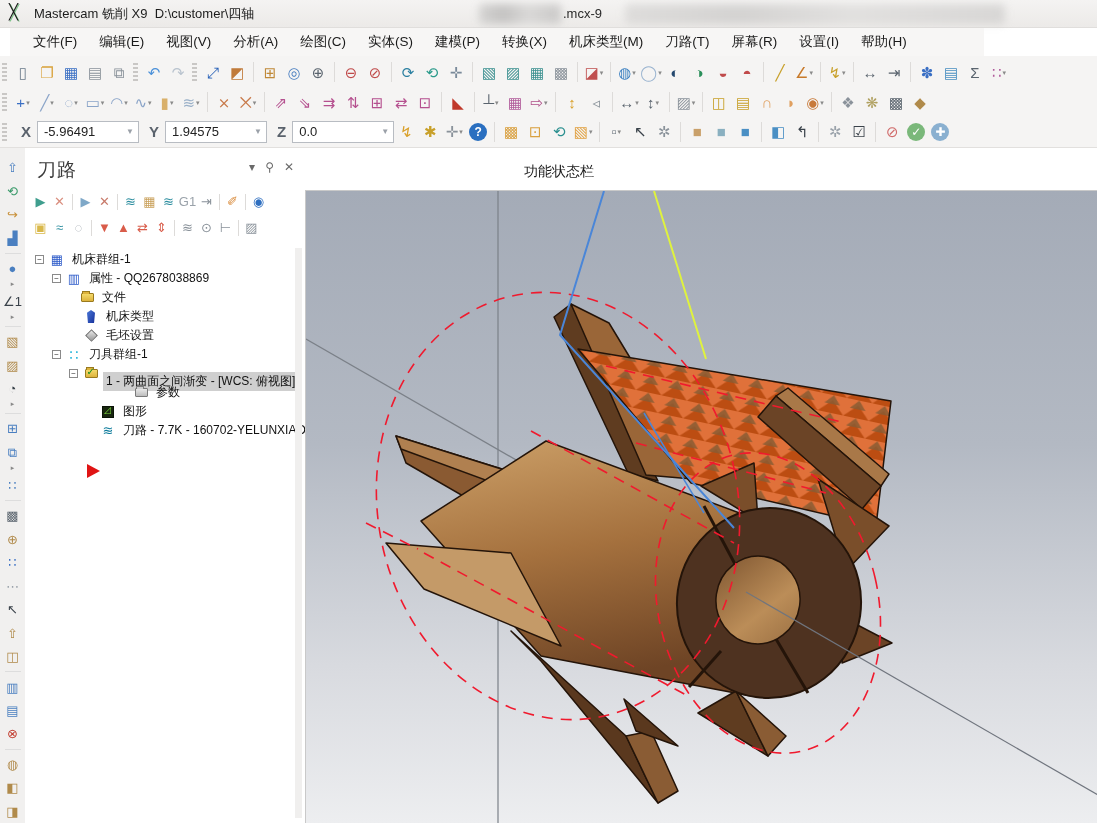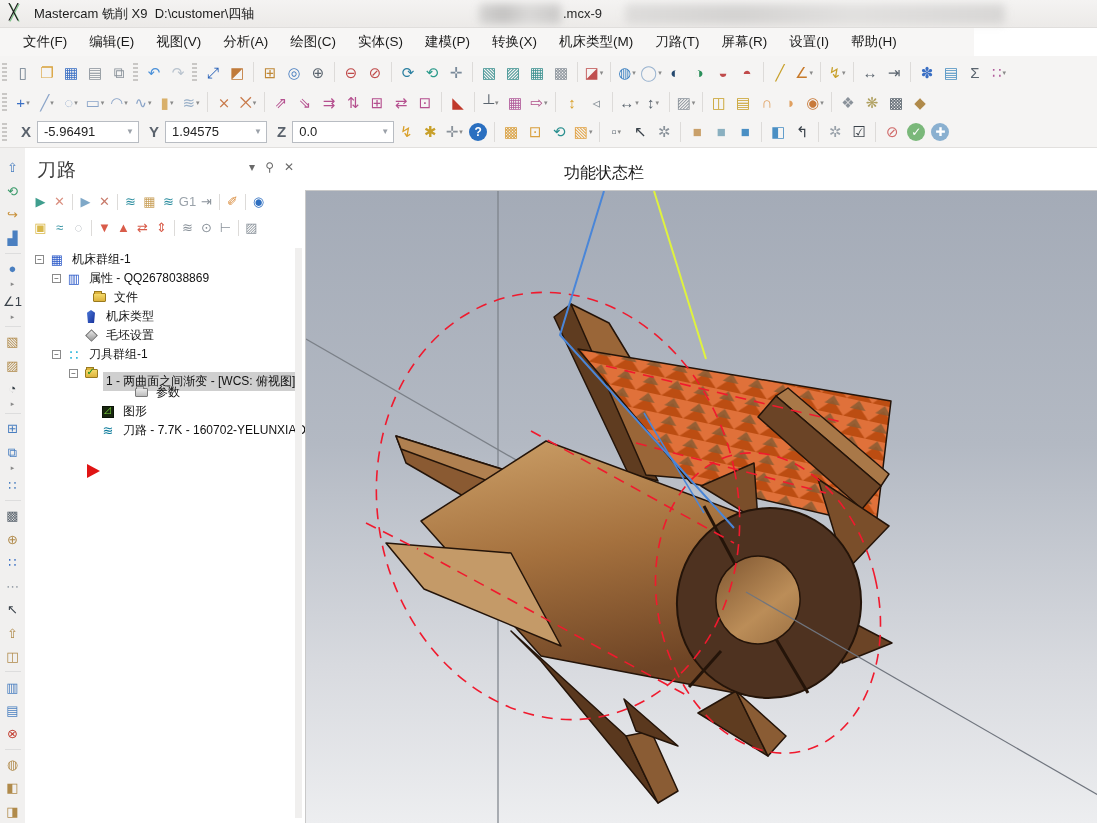--- a/index.html
+++ b/index.html
@@ -12,21 +12,21 @@
   #app-logo { width:17px; height:17px; margin:0 8px 0 9px; position:relative; }
   #app-logo:before { content:"╳"; position:absolute; left:0; top:-2px; font-size:15px; font-weight:bold;
     color:#1a1a1a; text-shadow:1px 1px 0 #7ec48a; }
   #title-text { font-size:13px; color:#1c1c1c; white-space:pre; }
   .blurblob { position:absolute; top:4px; height:20px; border-radius:4px;
     background:linear-gradient(90deg,#cfcecd,#bdbcbb 30%,#d6d5d4 60%,#c4c3c2);
     filter:blur(4px); opacity:.85; }
   #title-suffix { position:absolute; left:563px; top:6px; font-size:13px; color:#2a2a2a; }
 
   
-  #menubar { position:absolute; left:0; top:28px; width:974px; height:28px;
+  #menubar { position:absolute; left:10px; top:28px; width:974px; height:28px;
     background:#f7f6f5; display:flex; align-items:center; padding-left:12px; }
   .menu-item { font-size:13.5px; color:#1a1a1a; padding:4px 11px; cursor:default; }
 
   
   .tbrow { position:absolute; left:0; width:1097px; background:#f5f4f3; display:flex; align-items:center; }
   #tbrow1 { top:56px; height:32px; }
   #tbrow2 { top:88px; height:28px; }
   #tbrow3 { top:116px; height:32px; border-bottom:1px solid #e2e0de; }
   .tb { display:inline-flex; align-items:center; justify-content:center; min-width:22px; height:22px;
     font-size:15px; line-height:1; margin:0 1px; border-radius:2px; cursor:default; position:relative; }
@@ -83,21 +83,21 @@
   .ico-diamond { width:9px; height:9px; background:linear-gradient(135deg,#e8e8e8,#9a9a9a);
     border:1px solid #6a6a6a; transform:rotate(45deg); }
   .ico-geom { width:12px; height:12px; background:#18260f; border:1px solid #0a1206; position:relative; }
   .ico-geom:after { content:"◿"; position:absolute; left:1px; top:-2px; font-size:9px; color:#7ad83a; }
   .insert-arrow { position:absolute; width:0; height:0; border-left:13px solid #e01414;
     border-top:7px solid transparent; border-bottom:7px solid transparent; }
 
   
   #vp-wrap { position:absolute; left:305px; top:190px; width:792px; height:633px;
     border-left:1px solid #c9c9c9; border-top:1px solid #c9c9c9; }
-  #vp-label { position:absolute; left:564px; top:163px; font-size:16px; color:#1a1a1a; }
+  #vp-label { position:absolute; left:524px; top:163px; font-size:14px; color:#1a1a1a; }
 </style>
 </head>
 <body>
 
 <div id="titlebar">
   <span id="app-logo"></span>
   <span id="title-text">Mastercam 铣削 X9  D:\customer\四轴</span>
 </div>
 <div class="blurblob" style="left:479px;width:82px;"></div>
 <div class="blurblob" style="left:625px;width:380px;opacity:.55;"></div>
@@ -350,21 +350,21 @@
       <div class="trow" style="padding-left: 10px;">
         <span class="twig">−</span>
         <span class="tico" style="color: rgb(42, 88, 200); font-size: 13px;">▦</span>
         <span class="tlabel">机床群组-1</span>
       </div>
       <div class="trow" style="padding-left: 27px;">
         <span class="twig">−</span>
         <span class="tico" style="color: rgb(42, 88, 200); font-size: 13px;">▥</span>
         <span class="tlabel">属性 - QQ2678038869</span>
       </div>
-      <div class="trow" style="padding-left: 52px;">
+      <div class="trow" style="padding-left: 40px;">
         <span style="width: 14px; flex: 0 0 auto;"></span>
         <span class="tico">
           <span class="ico-folder"></span>
         </span>
         <span class="tlabel">文件</span>
       </div>
       <div class="trow" style="padding-left: 44px;">
         <span style="width: 14px; flex: 0 0 auto;"></span>
         <span class="tico">
           <span class="ico-shield"></span>

